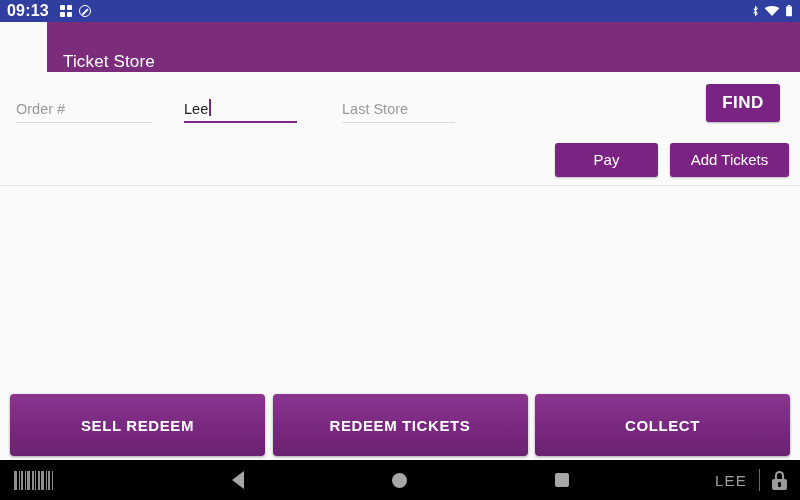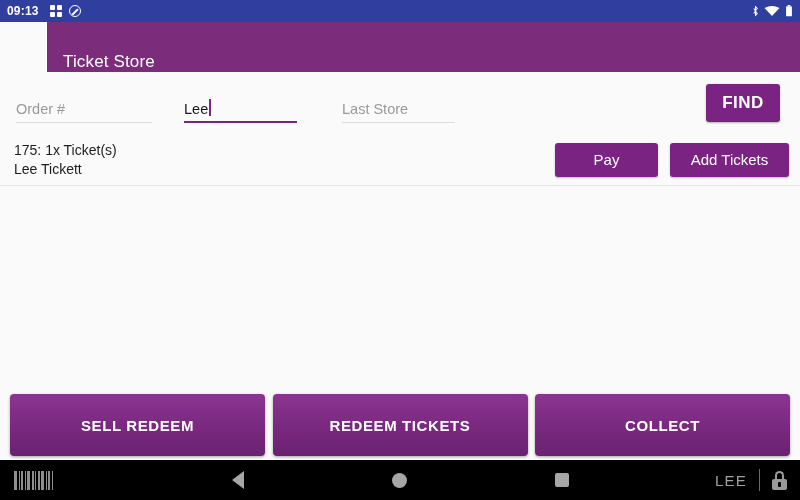--- a/index.html
+++ b/index.html
@@ -25,21 +25,21 @@
     top: 0; left: 0;
     width: 800px;
     height: 22px;
     background: #303f9f;
     display: flex;
     align-items: center;
     padding: 0 7px;
     color: #ffffff;
   }
   .statusbar .clock {
-    font-size: 12px;
+    font-size: 16px;
     font-weight: bold;
     letter-spacing: .2px;
     line-height: 1;
   }
   .status-left-icons {
     display: flex;
     align-items: center;
     gap: 7px;
     margin-left: 11px;
   }
@@ -395,24 +395,20 @@
 
     <div class="field f-last">
       <span class="txt">Last Store</span>
       <span class="rule"></span>
     </div>
 
     <button class="find-btn">FIND</button>
   </div>
 
   <div class="result-row">
-    <div class="result-text">
-      <span>175: 1x Ticket(s)</span>
-      <span>Lee Tickett</span>
-    </div>
     <div class="result-actions">
       <button class="pill-btn pill-pay">Pay</button>
       <button class="pill-btn pill-add">Add Tickets</button>
     </div>
   </div>
 
   <div class="body-blank"></div>
 
   <div class="bottom-actions">
     <button class="big-btn">SELL REDEEM</button>

